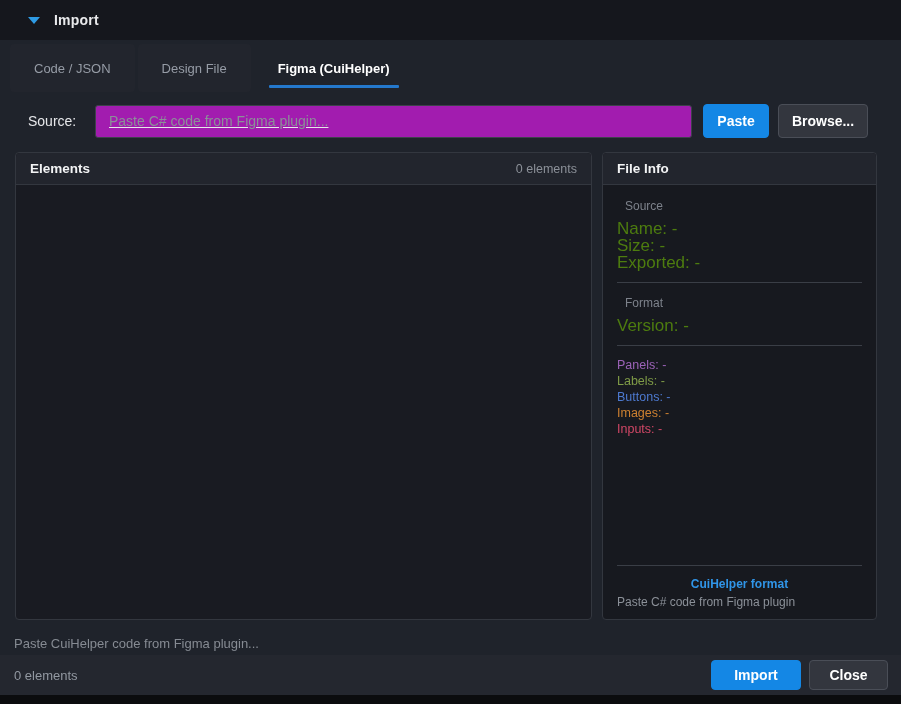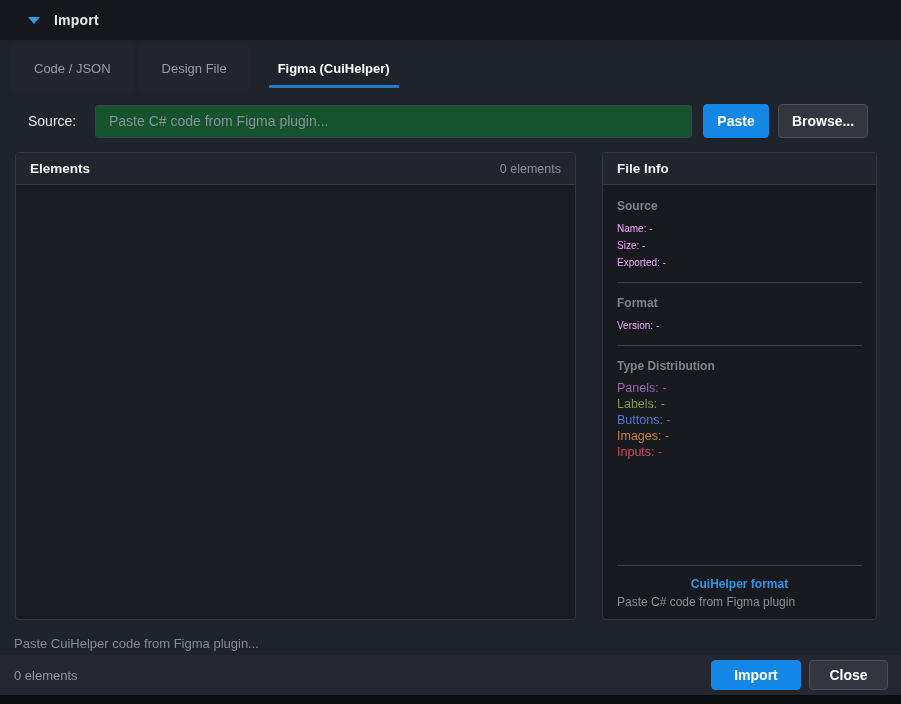--- a/index.html
+++ b/index.html
@@ -18,46 +18,46 @@
   .tabs { flex:0 0 48px; margin:4px 0 0 10px; display:flex; }
   .tab { padding:0 24px; display:flex; align-items:center; font-size:13px; color:#969ca6;
          background:#22252d; border-radius:4px; margin-right:3px; cursor:default; }
   .tab.active { background:transparent; color:#ffffff; font-weight:bold; position:relative; }
   .tab.active::after { content:""; position:absolute; left:15px; right:15px; bottom:4px; height:3px;
                        background:#2478cc; border-radius:1px; }
 
   
   .source-row { flex:0 0 34px; display:flex; align-items:center; margin:12px 0 14px 28px; }
   .source-label { color:#e6e7ea; font-size:14px; width:67px; flex:none; }
-  .source-input { width:597px; height:33px; background:#14532d; border:1px solid #3d424b; border-radius:3px;
+  .source-input { width:597px; height:33px; background:#a21caf; border:1px solid #3d424b; border-radius:3px;
                   color:#e6e7ea; padding:0 13px; font-size:14px; outline:none;
-                  font-family:"Liberation Sans", sans-serif; }
+                  font-family:"Liberation Sans", sans-serif;text-decoration:underline; }
   .source-input::placeholder { color:#8b9098; }
   .btn { border-radius:4px; font-size:14px; font-weight:bold; color:#ffffff; cursor:pointer;
          display:flex; align-items:center; justify-content:center;
          font-family:"Liberation Sans", sans-serif; }
   .btn-blue { background:#1487e5; border:1px solid #1487e5; }
   .btn-gray { background:#33363e; border:1px solid #4a4e57; }
   .paste-btn { width:66px; height:34px; margin-left:11px; }
   .browse-btn { width:90px; height:34px; margin-left:9px; }
 
   
-  .main { flex:1 1 auto; min-height:0; display:flex; margin:0 24px 0 15px; gap:26px; }
+  .main { flex:1 1 auto; min-height:0; display:flex; margin:0 24px 0 15px; gap:10px; }
   .panel { border:1px solid #33373f; border-radius:4px; display:flex; flex-direction:column; min-height:0; }
   .elements-panel { flex:1 1 auto; background:#191b22; }
   .fileinfo-panel { flex:0 0 275px; background:#17191f; }
   .panel-header { flex:0 0 32px; background:#22252d; border-bottom:1px solid #33373f;
                   border-radius:4px 4px 0 0; display:flex; align-items:center; padding:0 14px; }
   .panel-title { color:#f2f3f4; font-size:13.5px; font-weight:bold; }
   .panel-count { margin-left:auto; color:#8b9098; font-size:12.5px; }
   .elements-body { flex:1; }
 
   .fi-body { flex:1; min-height:0; display:flex; flex-direction:column; padding:12px 14px 0 14px; }
-  .fi-heading { color:#7d828b; font-size:12px; font-weight:bold; margin:2px 0 7px; }
-  .fi-row { color:#f0abfc; font-size:10px; line-height:17px; }
+  .fi-heading { color:#7d828b; font-size:12px; font-weight:normal; margin:2px 8px 7px; }
+  .fi-row { color:#4d7c0f; font-size:17px; line-height:17px; }
   .fi-sep { border:none; border-top:1px solid #3a3e46; margin:11px 0; width:100%; }
   .fi-type-row { font-size:12.5px; line-height:16px; }
   .fi-bottom { margin-top:auto; padding-bottom:10px; }
   .fi-link { color:#3095e8; font-size:12px; font-weight:bold; margin-bottom:4px;text-align:center; }
   .fi-link-hint { color:#8b9098; font-size:12px; }
 
   
   .hint-row { flex:0 0 24px; margin:11px 0 0 14px; color:#868b93; font-size:13px; display:flex; align-items:center; }
   .footer { flex:0 0 40px; background:#24272f; display:flex; align-items:center; padding:0 13px 0 14px; }
   .footer-status { color:#9298a1; font-size:13px; }
@@ -109,21 +109,20 @@
         <div class="fi-row">Size: -</div>
         <div class="fi-row">Exported: -</div>
 
         <hr class="fi-sep">
 
         <div class="fi-heading">Format</div>
         <div class="fi-row">Version: -</div>
 
         <hr class="fi-sep">
 
-        <div class="fi-heading">Type Distribution</div>
         <div class="fi-type-row" style="color: rgb(156, 99, 184);">Panels: -</div>
         <div class="fi-type-row" style="color: rgb(127, 155, 71);">Labels: -</div>
         <div class="fi-type-row" style="color: rgb(77, 121, 207);">Buttons: -</div>
         <div class="fi-type-row" style="color: rgb(205, 128, 48);">Images: -</div>
         <div class="fi-type-row" style="color: rgb(209, 71, 102);">Inputs: -</div>
 
         <div class="fi-bottom">
           <hr class="fi-sep">
           <div class="fi-link">CuiHelper format</div>
           <div class="fi-link-hint">Paste C# code from Figma plugin</div>

